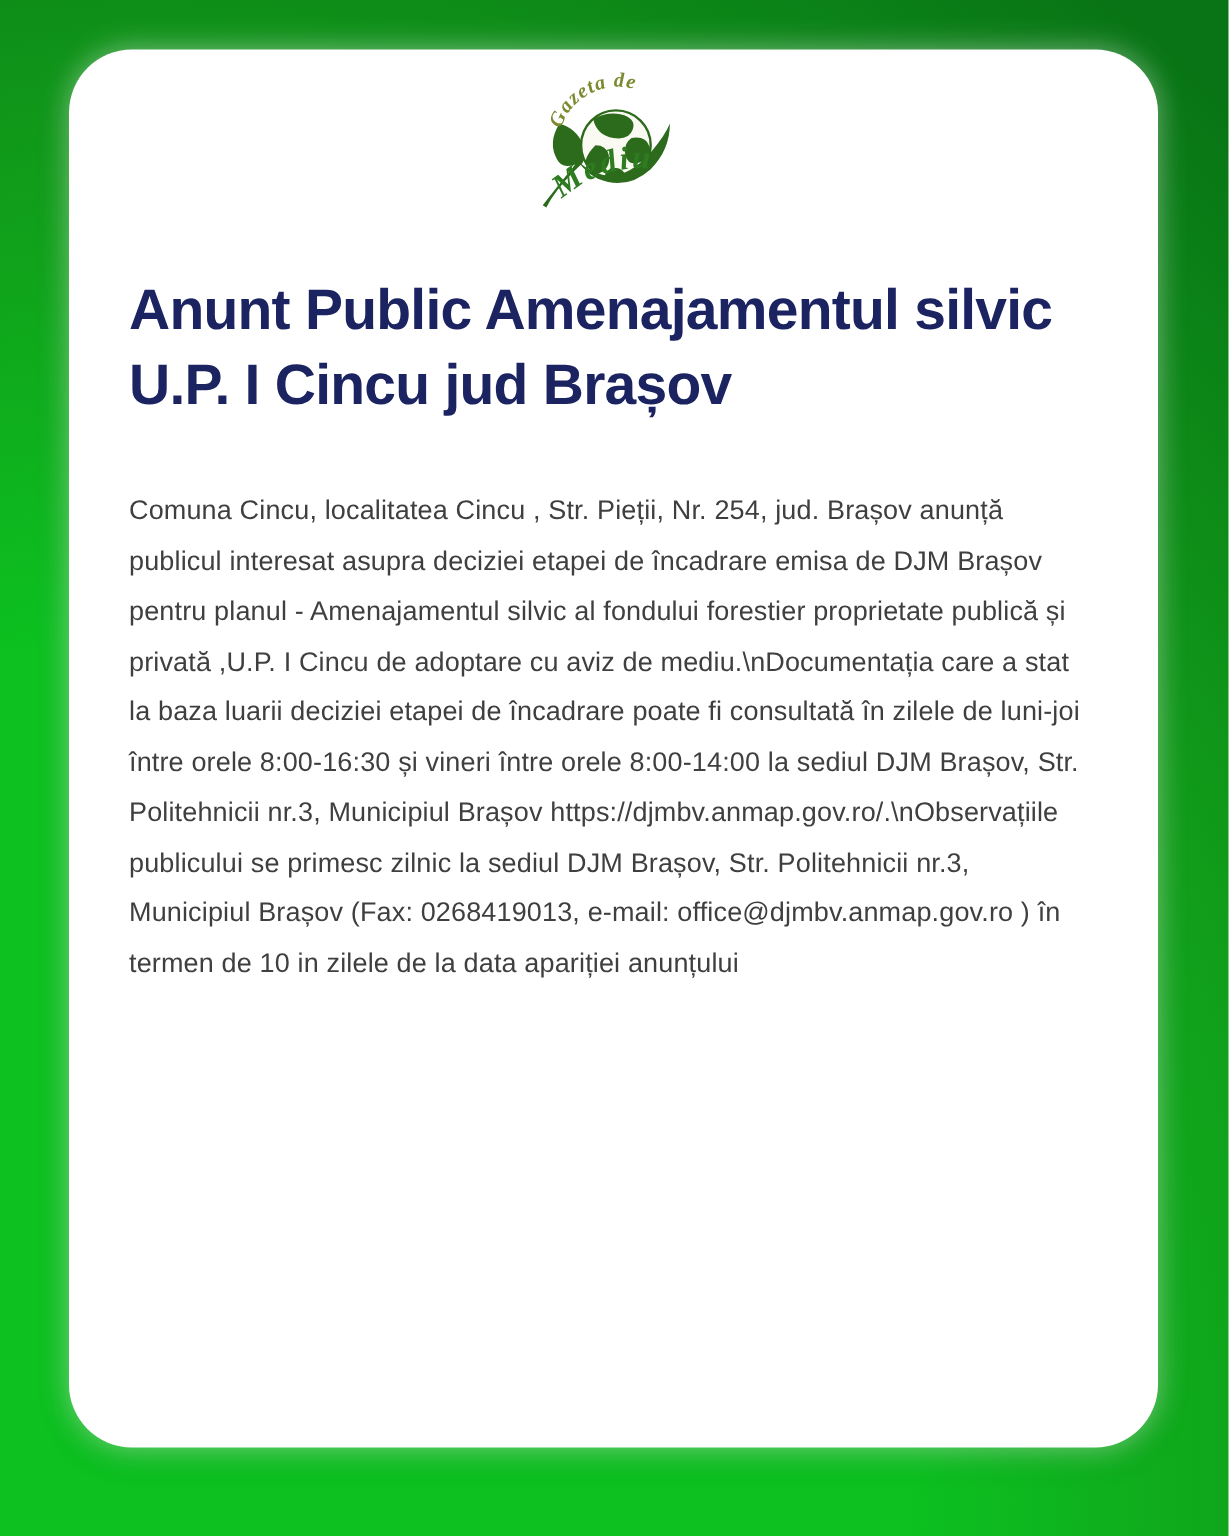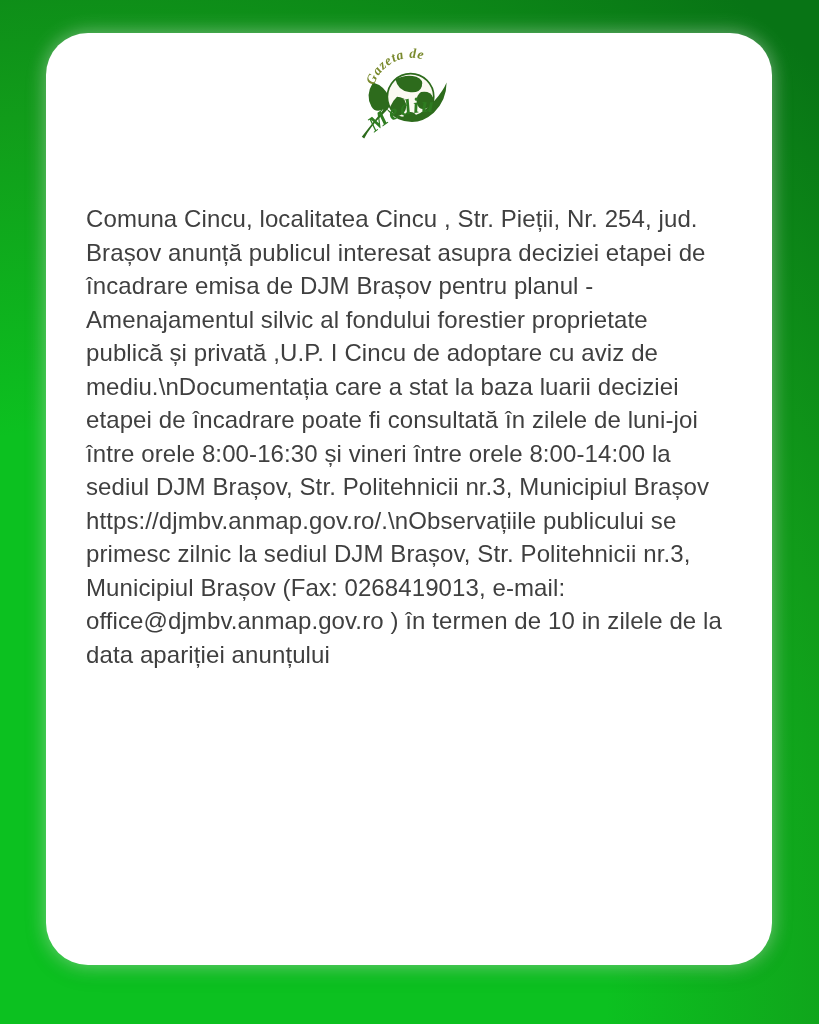--- a/index.html
+++ b/index.html
@@ -58,21 +58,21 @@
     color: #1b2361;
     font-size: 38px;
     line-height: 50px;
     font-weight: 800;
     letter-spacing: -0.5px;
     max-width: 660px;
   }
   .body-text {
     margin-top: 42px;
     color: #3f3f3f;
-    font-size: 24px;
+    font-size: 18px;
     line-height: 33.5px;
     letter-spacing: 0.1px;
     max-width: 636px;
   }
 </style>
 </head>
 <body>
 
 <div class="card">
 
@@ -102,16 +102,17 @@
       <text font-size="17" font-style="italic" font-weight="700" fill="#7a8a2e" font-family="Liberation Serif, serif" letter-spacing="1">
         <textPath href="#arcTop" startOffset="4">Gazeta de</textPath>
       </text>
       <text font-size="27" font-style="italic" font-weight="700" fill="#2e7c20" font-family="Liberation Serif, serif" letter-spacing="2">
         <textPath href="#arcBottom" startOffset="12">Mediu</textPath>
       </text>
     </svg>
 
   </div>
 
+  <h1 class="title">Anunt Public Amenajamentul silvic U.P. I Cincu jud Brașov</h1>
 
   <p class="body-text">Comuna Cincu, localitatea Cincu , Str. Pieții, Nr. 254, jud. Brașov anunță publicul interesat asupra deciziei etapei de încadrare emisa de DJM Brașov pentru planul - Amenajamentul silvic al fondului forestier proprietate publică și privată ,U.P. I Cincu de adoptare cu aviz de mediu.\nDocumentația care a stat la baza luarii deciziei etapei de încadrare poate fi consultată în zilele de luni-joi între orele 8:00-16:30 și vineri între orele 8:00-14:00 la sediul DJM Brașov, Str. Politehnicii nr.3, Municipiul Brașov https://djmbv.anmap.gov.ro/.\nObservațiile publicului se primesc zilnic la sediul DJM Brașov, Str. Politehnicii nr.3, Municipiul Brașov (Fax: 0268419013, e-mail: office@djmbv.anmap.gov.ro ) în termen de 10 in zilele de la data apariției anunțului</p>
 
 </div>
 
 </body></html>

